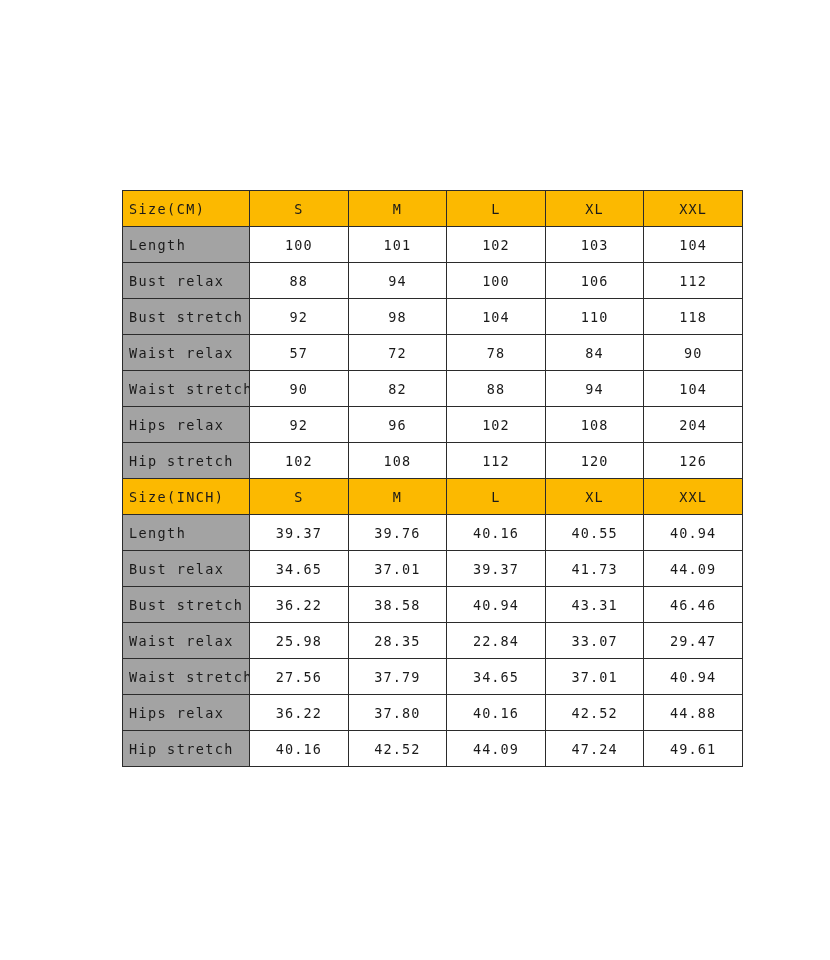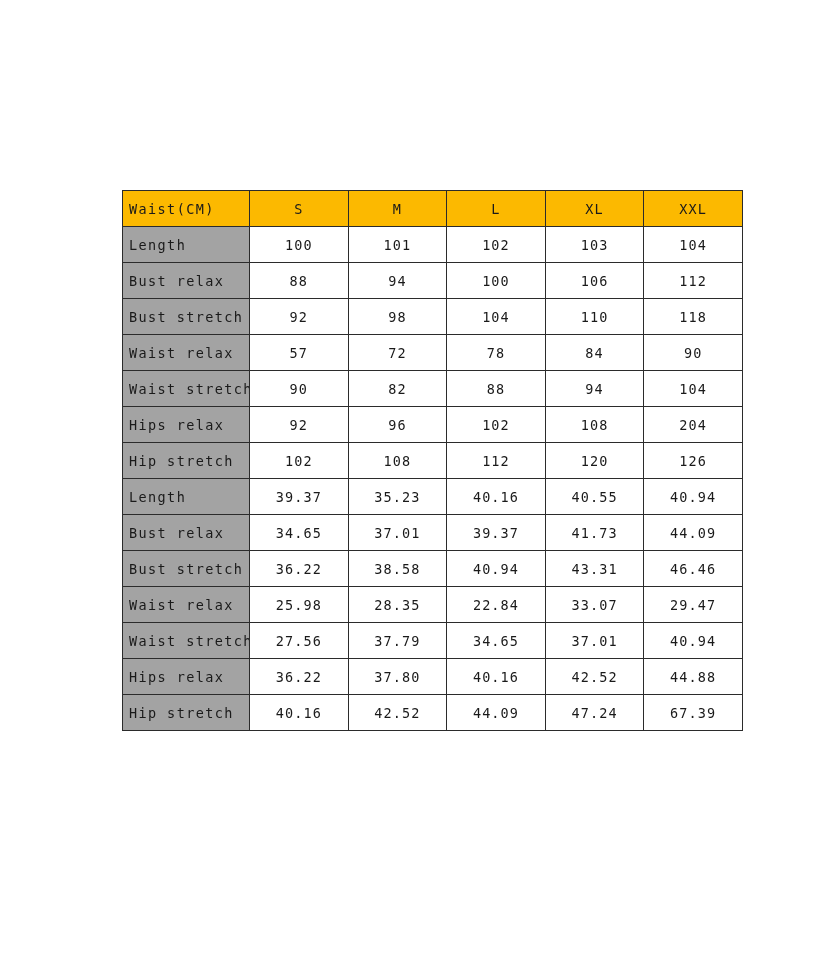--- a/index.html
+++ b/index.html
@@ -65,21 +65,21 @@
     width: 93.6px;
   }
 </style>
 </head>
 <body>
 
 <div id="size-chart-wrap">
   <table class="size-chart">
     <tbody>
         <tr class="section-header">
-          <td class="label-cell">Waist(CM)</td>
+          <td class="label-cell">Size(CM)</td>
           <td class="value-cell">S</td>
           <td class="value-cell">M</td>
           <td class="value-cell">L</td>
           <td class="value-cell">XL</td>
           <td class="value-cell">XXL</td>
         </tr>
         <tr>
           <td class="label-cell">Length</td>
           <td class="value-cell">100</td>
           <td class="value-cell">101</td>
@@ -128,24 +128,32 @@
           <td class="value-cell">204</td>
         </tr>
         <tr>
           <td class="label-cell">Hip stretch</td>
           <td class="value-cell">102</td>
           <td class="value-cell">108</td>
           <td class="value-cell">112</td>
           <td class="value-cell">120</td>
           <td class="value-cell">126</td>
         </tr>
+        <tr class="section-header">
+          <td class="label-cell">Size(INCH)</td>
+          <td class="value-cell">S</td>
+          <td class="value-cell">M</td>
+          <td class="value-cell">L</td>
+          <td class="value-cell">XL</td>
+          <td class="value-cell">XXL</td>
+        </tr>
         <tr>
           <td class="label-cell">Length</td>
           <td class="value-cell">39.37</td>
-          <td class="value-cell">35.23</td>
+          <td class="value-cell">39.76</td>
           <td class="value-cell">40.16</td>
           <td class="value-cell">40.55</td>
           <td class="value-cell">40.94</td>
         </tr>
         <tr>
           <td class="label-cell">Bust relax</td>
           <td class="value-cell">34.65</td>
           <td class="value-cell">37.01</td>
           <td class="value-cell">39.37</td>
           <td class="value-cell">41.73</td>
@@ -182,17 +190,17 @@
           <td class="value-cell">40.16</td>
           <td class="value-cell">42.52</td>
           <td class="value-cell">44.88</td>
         </tr>
         <tr>
           <td class="label-cell">Hip stretch</td>
           <td class="value-cell">40.16</td>
           <td class="value-cell">42.52</td>
           <td class="value-cell">44.09</td>
           <td class="value-cell">47.24</td>
-          <td class="value-cell">67.39</td>
+          <td class="value-cell">49.61</td>
         </tr>
       </tbody>
   </table>
 </div>
 
 </body></html>

